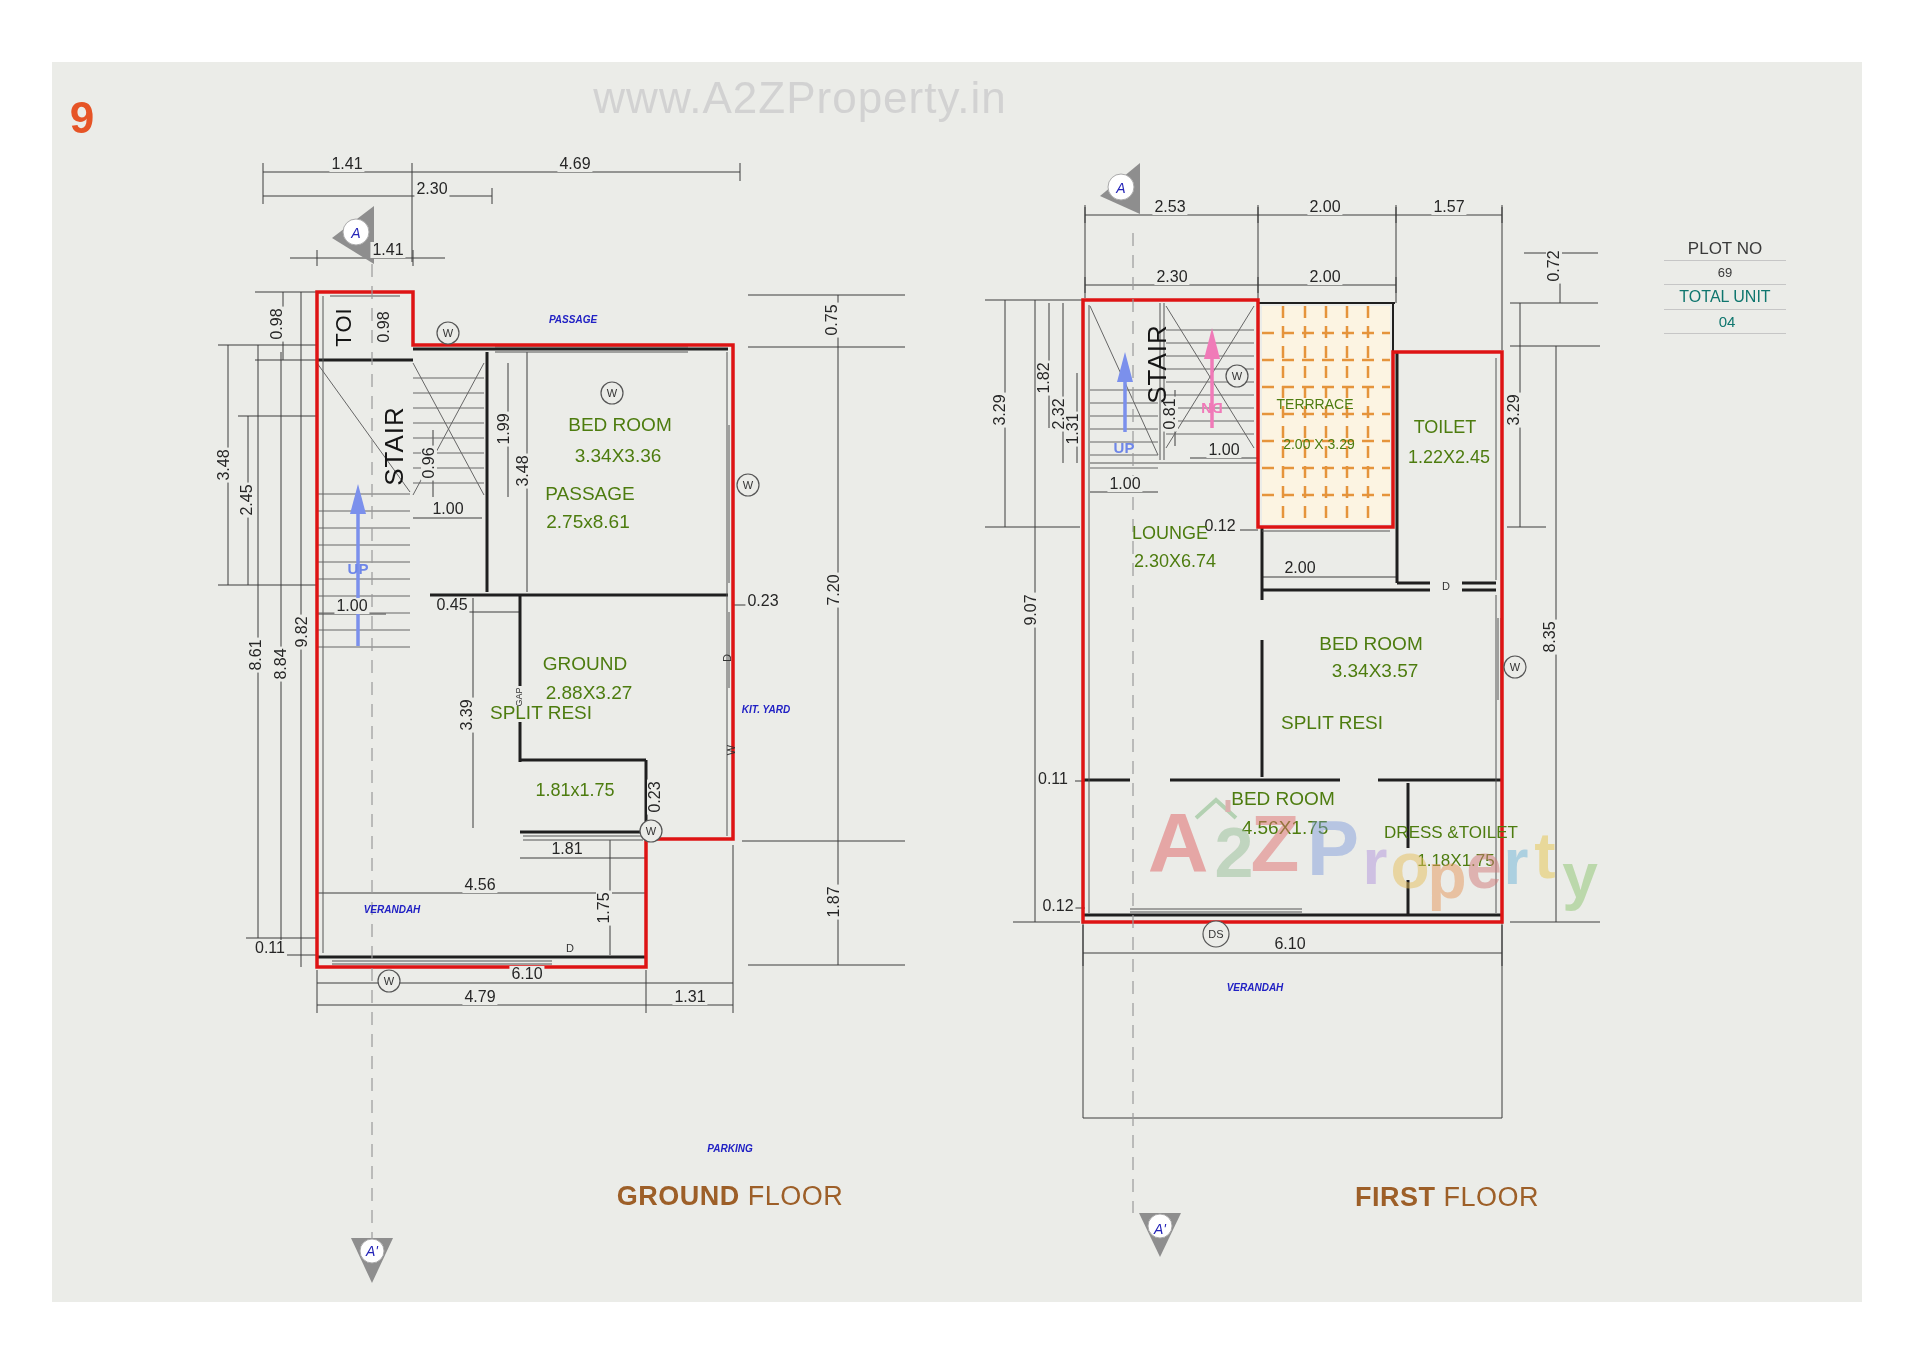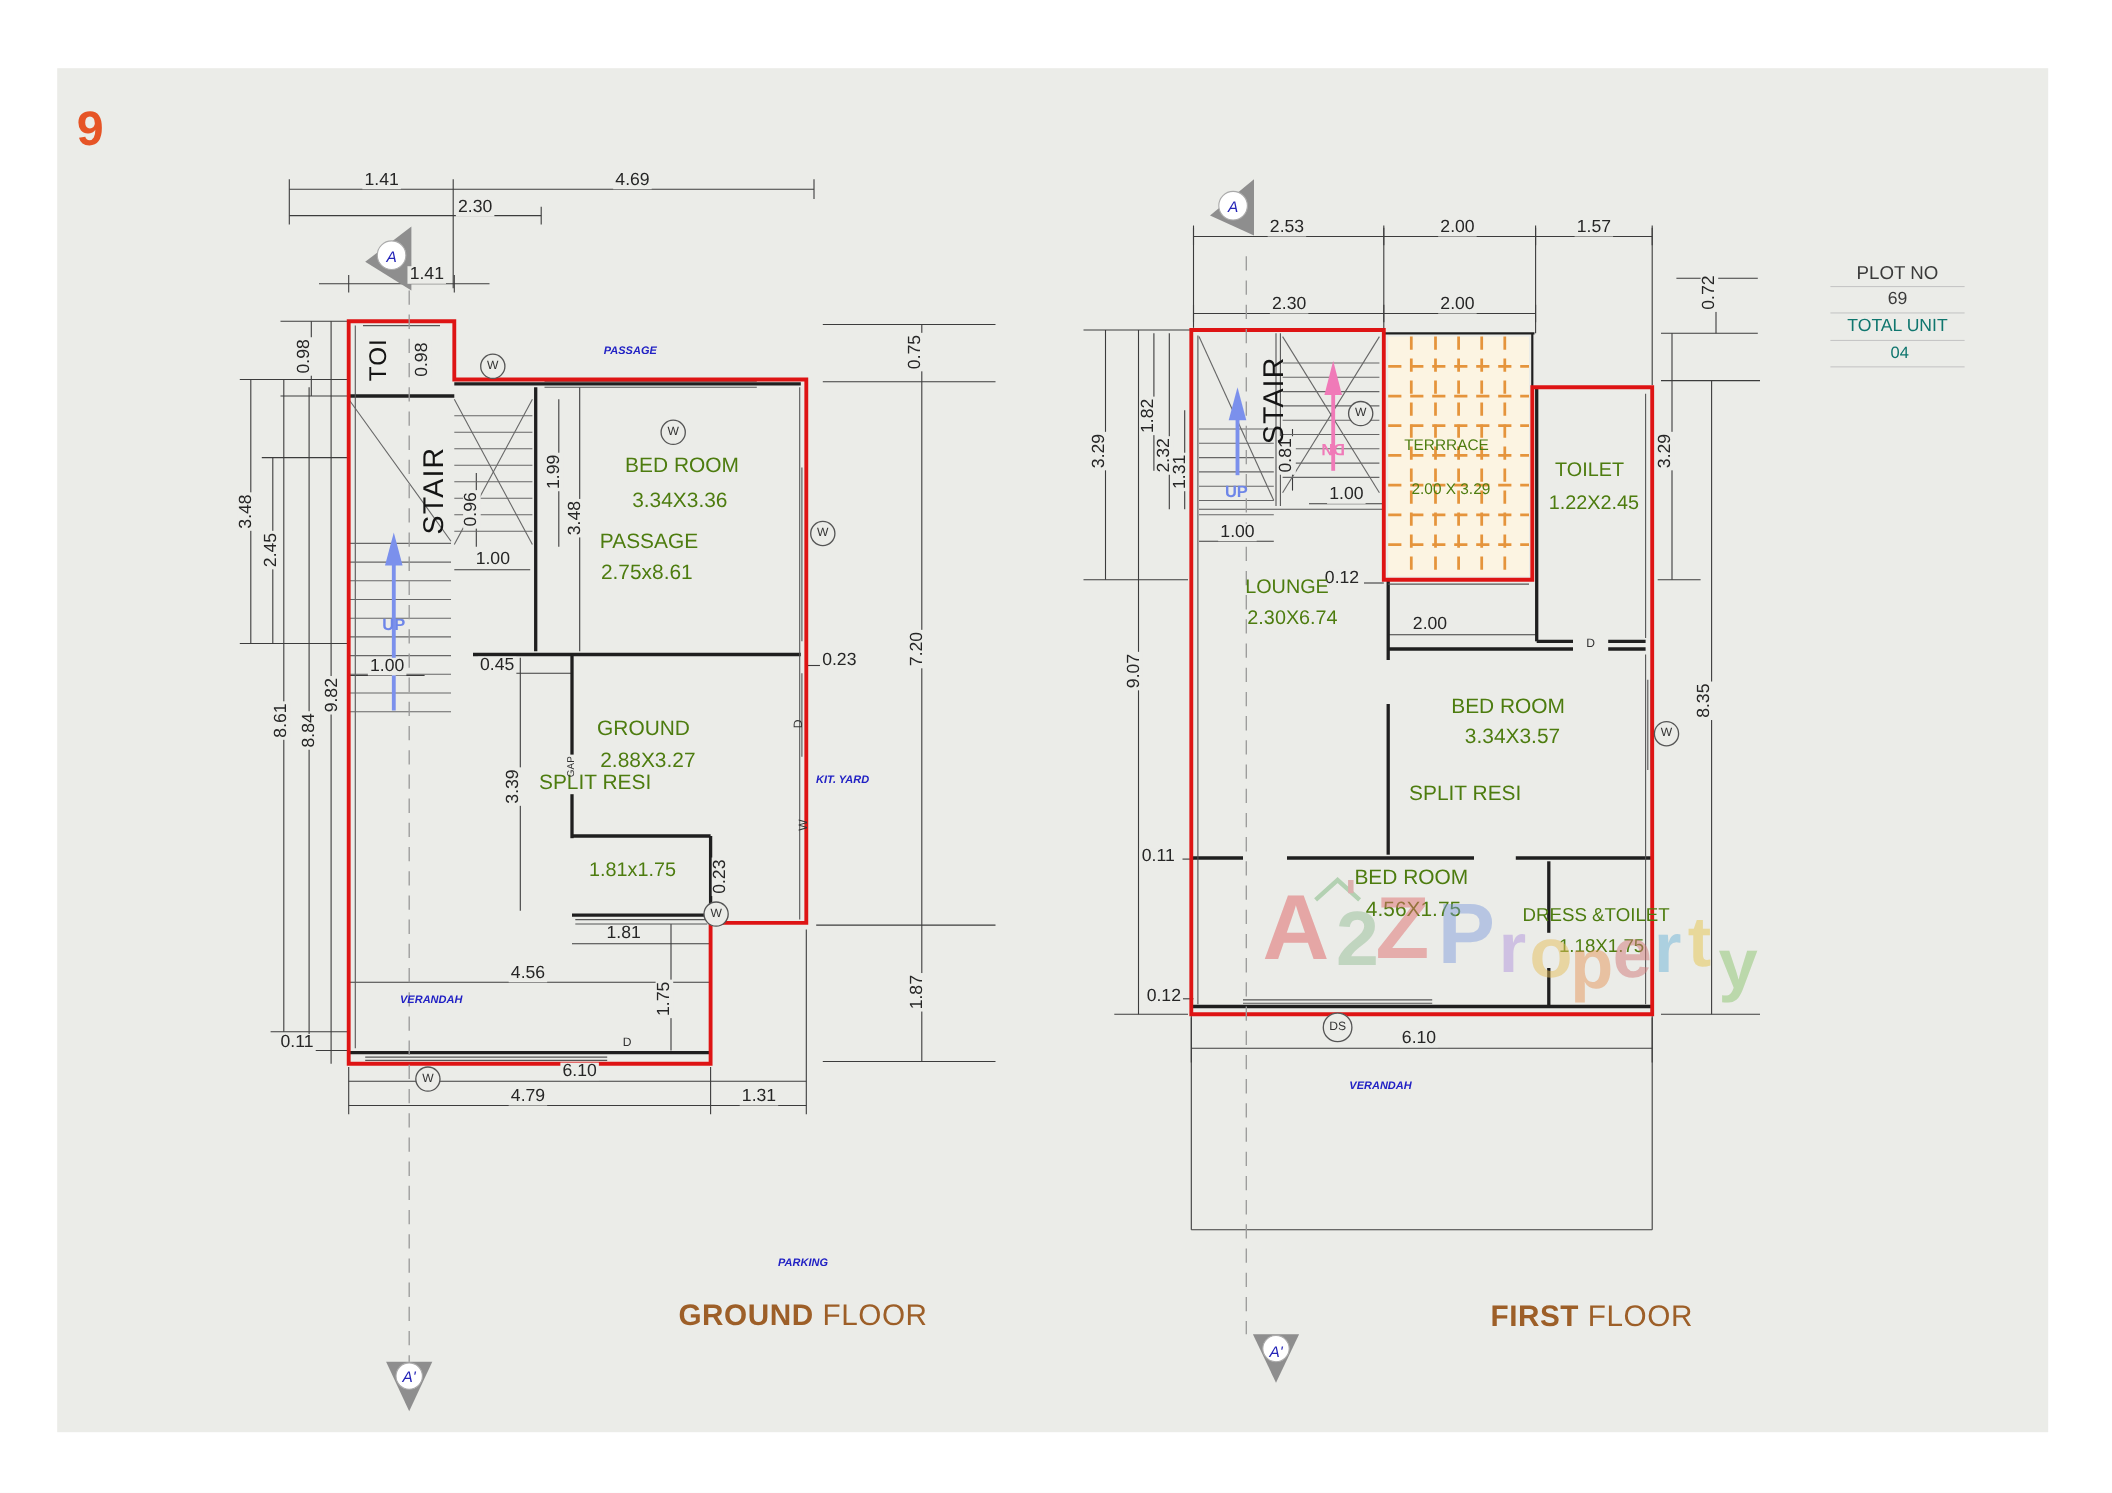--- a/index.html
+++ b/index.html
@@ -295,20 +295,21 @@
         <circle cx="1216" cy="934" r="13"></circle>
     </g>
 
     <g opacity="0.55">
       <path d="M1196,818 L1216,800 L1236,818" stroke="#86bb86" stroke-width="4" fill="none"></path>
       <line x1="1228" y1="800" x2="1228" y2="812" stroke="#d08080" stroke-width="5"></line>
     </g>
   </svg>
 
   <span class="l pagenum" style="left:82px;top:118px">9</span>
+  <span class="l wm-top" style="left:800px;top:98px">www.A2ZProperty.in</span>
 
   <span class="l dim" style="left:347px;top:164px">1.41</span>
   <span class="l dim" style="left:432px;top:189px">2.30</span>
   <span class="l dim" style="left:575px;top:164px">4.69</span>
   <span class="l dim" style="left:388px;top:250px">1.41</span>
   <span class="l dimr" style="left:277px;top:324px">0.98</span>
   <span class="l dimr" style="left:224px;top:465px">3.48</span>
   <span class="l dimr" style="left:247px;top:500px">2.45</span>
   <span class="l dimr" style="left:256px;top:655px">8.61</span>
   <span class="l dimr" style="left:281px;top:664px">8.84</span>
@@ -420,19 +421,19 @@
   <span class="wl" style="left:1375px;top:862px;font-size:64px;color:rgba(170,140,220,.45)">r</span>
   <span class="wl" style="left:1410px;top:866px;font-size:64px;color:rgba(230,190,90,.5)">o</span>
   <span class="wl" style="left:1447px;top:876px;font-size:64px;color:rgba(230,150,90,.5)">p</span>
   <span class="wl" style="left:1484px;top:866px;font-size:64px;color:rgba(210,120,120,.5)">e</span>
   <span class="wl" style="left:1516px;top:862px;font-size:64px;color:rgba(110,180,215,.5)">r</span>
   <span class="wl" style="left:1545px;top:856px;font-size:64px;color:rgba(230,200,90,.55)">t</span>
   <span class="wl" style="left:1580px;top:876px;font-size:64px;color:rgba(140,195,110,.5)">y</span>
 
   <span class="side dark" style="left:1725px;top:249px">PLOT NO</span>
   <div class="rule" style="left:1664px;top:260px"></div>
-  <span class="side dark" style="left:1725px;top:272px;font-size:16px">69</span>
+  <span class="side dark" style="left:1725px;top:272px;font-size:13px">69</span>
   <div class="rule" style="left:1664px;top:284px"></div>
   <span class="side orange" style="left:1725px;top:297px">TOTAL UNIT</span>
   <div class="rule" style="left:1664px;top:309px"></div>
   <span class="side orange" style="left:1727px;top:321px;font-size:15px">04</span>
   <div class="rule" style="left:1664px;top:333px"></div>
 </div>
 
 </body></html>

